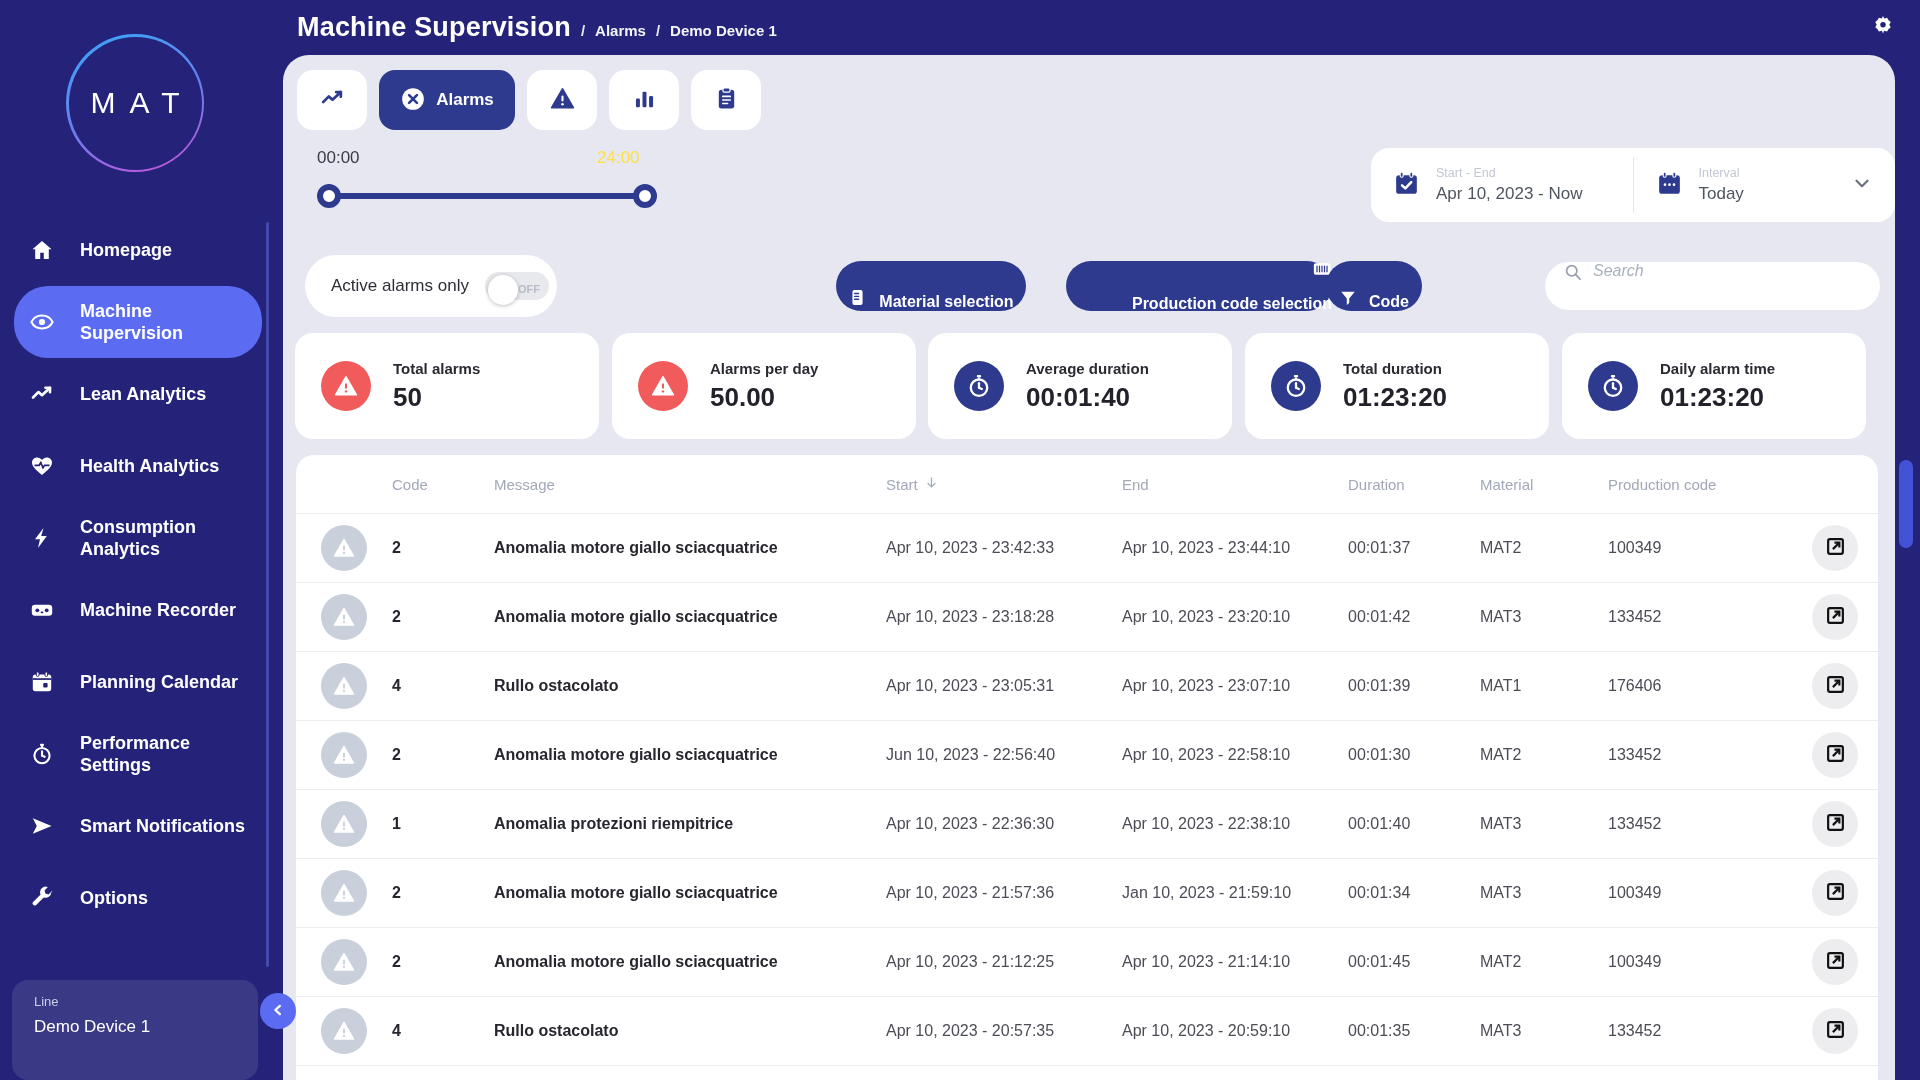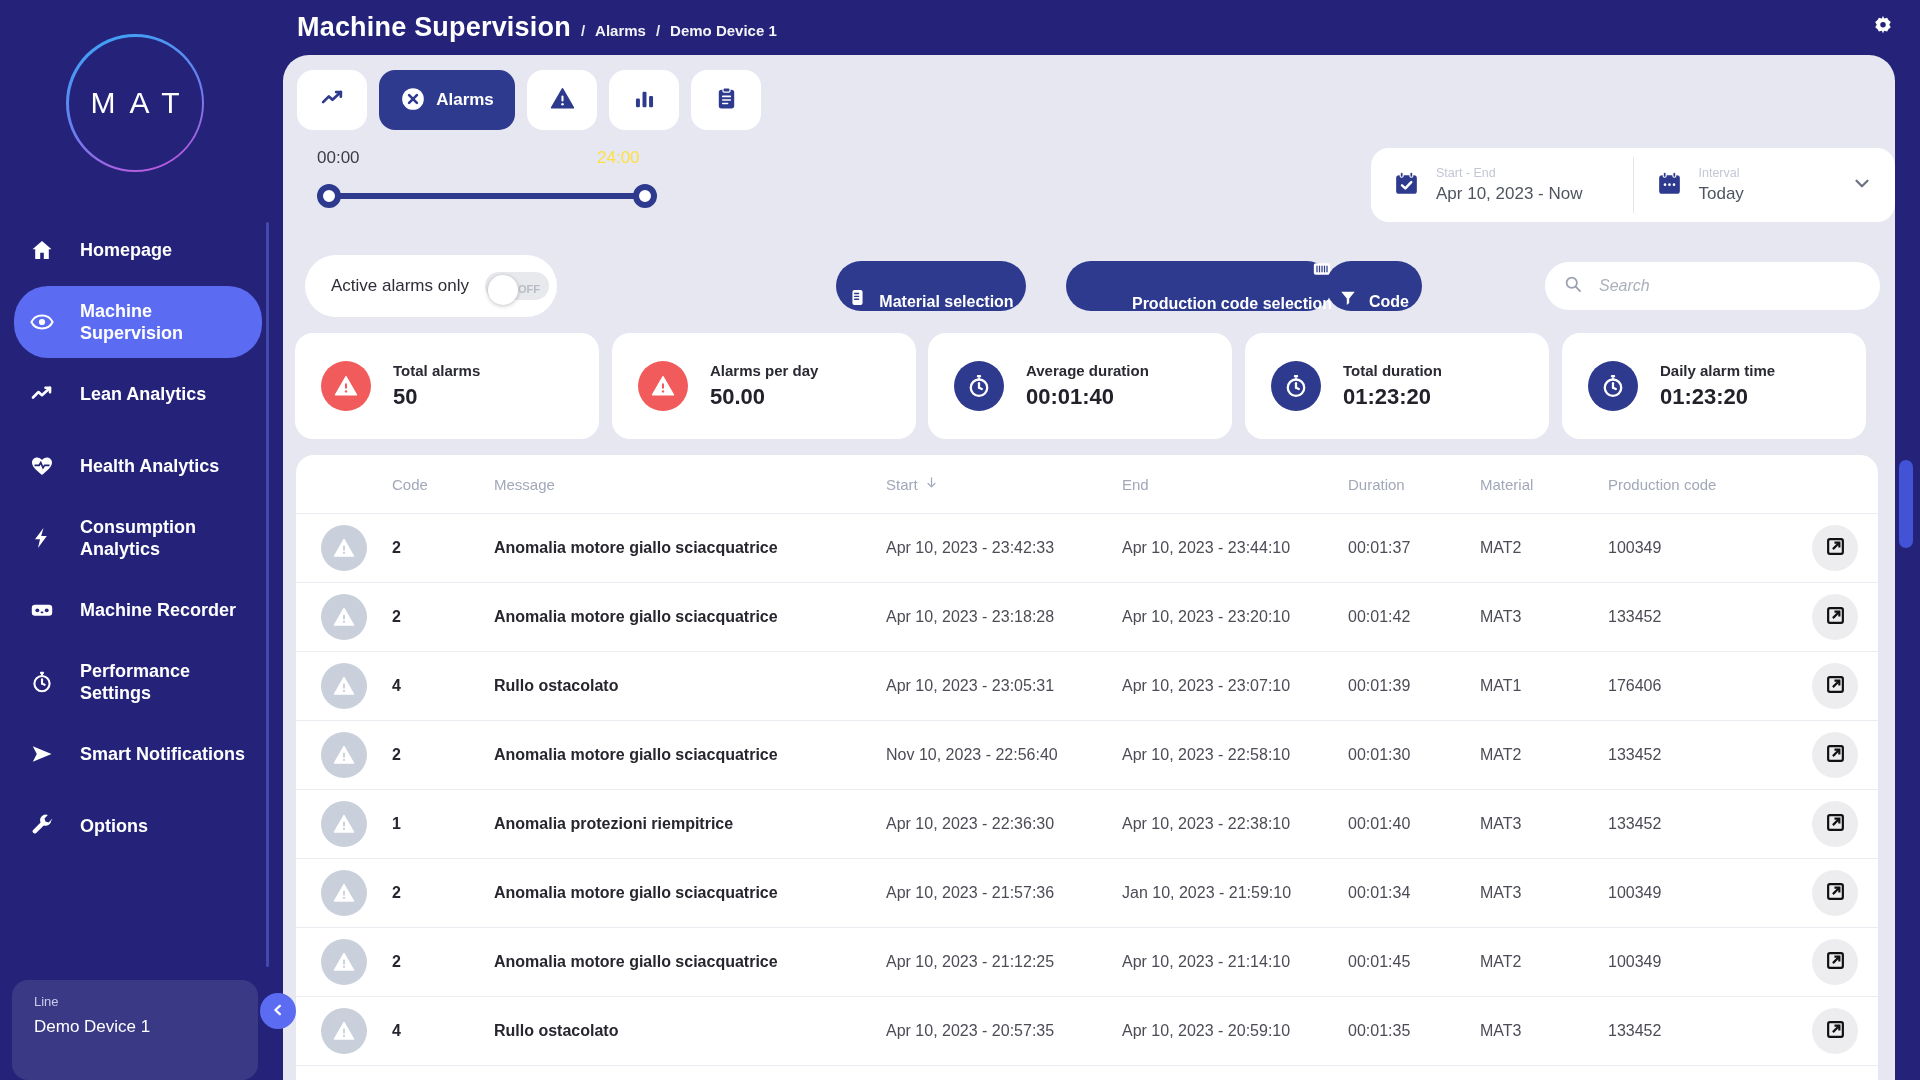--- a/index.html
+++ b/index.html
@@ -64,32 +64,32 @@
   .active-pill .alabel { font-size:17px; color:#2e2e38; white-space:nowrap; }
   .toggle { position:relative; width:64px; height:28px; border-radius:18px; background:#e8e9ec; cursor:pointer; flex:0 0 64px; }
   .toggle .tknob { position:absolute; left:3px; top:3px; width:30px; height:30px; border-radius:50%; background:#fff; box-shadow:0 1px 4px rgba(0,0,0,.25); }
   .toggle .tstate { position:absolute; right:9px; top:11px; font-size:11px; font-weight:bold; color:#b7bcc6; }
 
   .pillbtn { position:absolute; top:261px; height:50px; border:none; border-radius:25px; background:#2d3a8d; color:#fff; display:flex; align-items:flex-end; justify-content:center; gap:12px; font-size:16px; font-weight:bold; cursor:pointer; z-index:2; --ibg:#2d3a8d; font-family:inherit; }
   #btn-material { left:836px; width:190px; }
   #btn-prodcode { left:1066px; width:266px;flex-direction:column; }
   #btn-code { left:1326px; width:96px; }
 
-  .search { position:absolute; left:1545px; top:262px; width:335px; height:48px; background:#fff; border-radius:24px; display:flex; align-items:center; padding:0 18px; gap:16px; z-index:2; }
+  .search { position:absolute; left:1545px; top:262px; width:335px; height:48px; background:#fff; border-radius:24px; display:flex; align-items:flex-start; padding:0 18px; gap:10px; z-index:2; }
   .search svg { color:#9aa0ad; }
   .search input { border:none; outline:none; flex:1; font-size:16px; font-style:italic; color:#5a markersize; color:#555; background:transparent; font-family:inherit; }
   .search input::placeholder { color:#aab0bc; font-style:italic; }
 
   
   .stat { position:absolute; top:333px; width:304px; height:106px; background:#fff; border-radius:18px; display:flex; align-items:center; padding:0 26px; gap:22px; z-index:2; }
   .stat .sico { width:50px; height:50px; border-radius:50%; display:flex; align-items:center; justify-content:center; color:#fff; flex:0 0 50px; }
   .stat .sico.red { background:#f15b5b; --ibg:#f15b5b; }
   .stat .sico.navy { background:#2d3a8d; --ibg:#2d3a8d; }
   .stat .slab { font-size:15px; font-weight:bold; color:#2a2a33; }
-  .stat .sval { font-size:22px; font-weight:bold; color:#22222b; margin-top:5px; }
+  .stat .sval { font-size:26px; font-weight:bold; color:#22222b; margin-top:5px; }
 
   
   .tablecard { position:absolute; left:296px; top:455px; width:1582px; height:625px; background:#fff; border-radius:18px 18px 0 0; overflow:hidden; z-index:2; }
   .tgrid { display:grid; grid-template-columns:96px 102px 392px 236px 226px 132px 128px 1fr 86px; align-items:center; }
   .thead { height:58px; color:#a2a8b8; font-size:15px; }
   .thead .hc { display:flex; align-items:center; gap:6px; }
   .trow { height:69px; border-top:1px solid #ececf2; }
   .cell { font-size:16px; color:#4c4c56; }
   .cell.code, .cell.msg { font-weight:bold; color:#26262e; }
   .icon-cell { display:flex; justify-content:center; }
@@ -282,20 +282,26 @@
         <span class="nico"><svg width="24" height="24">
               <use href="#i-bolt"></use>
             </svg></span>
         <span class="nlabel">Consumption Analytics</span>
       </div>
       <div class="nav-item">
         <span class="nico"><svg width="24" height="24">
               <use href="#i-recorder"></use>
             </svg></span>
         <span class="nlabel">Machine Recorder</span>
+      </div>
+      <div class="nav-item">
+        <span class="nico"><svg width="24" height="24">
+              <use href="#i-calendar"></use>
+            </svg></span>
+        <span class="nlabel">Planning Calendar</span>
       </div>
       <div class="nav-item">
         <span class="nico"><svg width="24" height="24">
               <use href="#i-stopwatch"></use>
             </svg></span>
         <span class="nlabel">Performance Settings</span>
       </div>
       <div class="nav-item">
         <span class="nico"><svg width="24" height="24">
               <use href="#i-send"></use>
@@ -580,21 +586,21 @@
     <div class="tgrid trow">
       <div class="icon-cell">
           <span class="row-badge">
             <svg width="22" height="22">
               <use href="#i-warning"></use>
             </svg>
           </span>
         </div>
       <div class="cell code">2</div>
       <div class="cell msg">Anomalia motore giallo sciacquatrice</div>
-      <div class="cell">Nov 10, 2023 - 22:56:40</div>
+      <div class="cell">Jun 10, 2023 - 22:56:40</div>
       <div class="cell">Apr 10, 2023 - 22:58:10</div>
       <div class="cell">00:01:30</div>
       <div class="cell">MAT2</div>
       <div class="cell">133452</div>
       <div class="action-cell">
           <button class="open-btn">
             <span><svg width="21" height="21">
                 <use href="#i-extlink"></use>
               </svg></span>
           </button>

